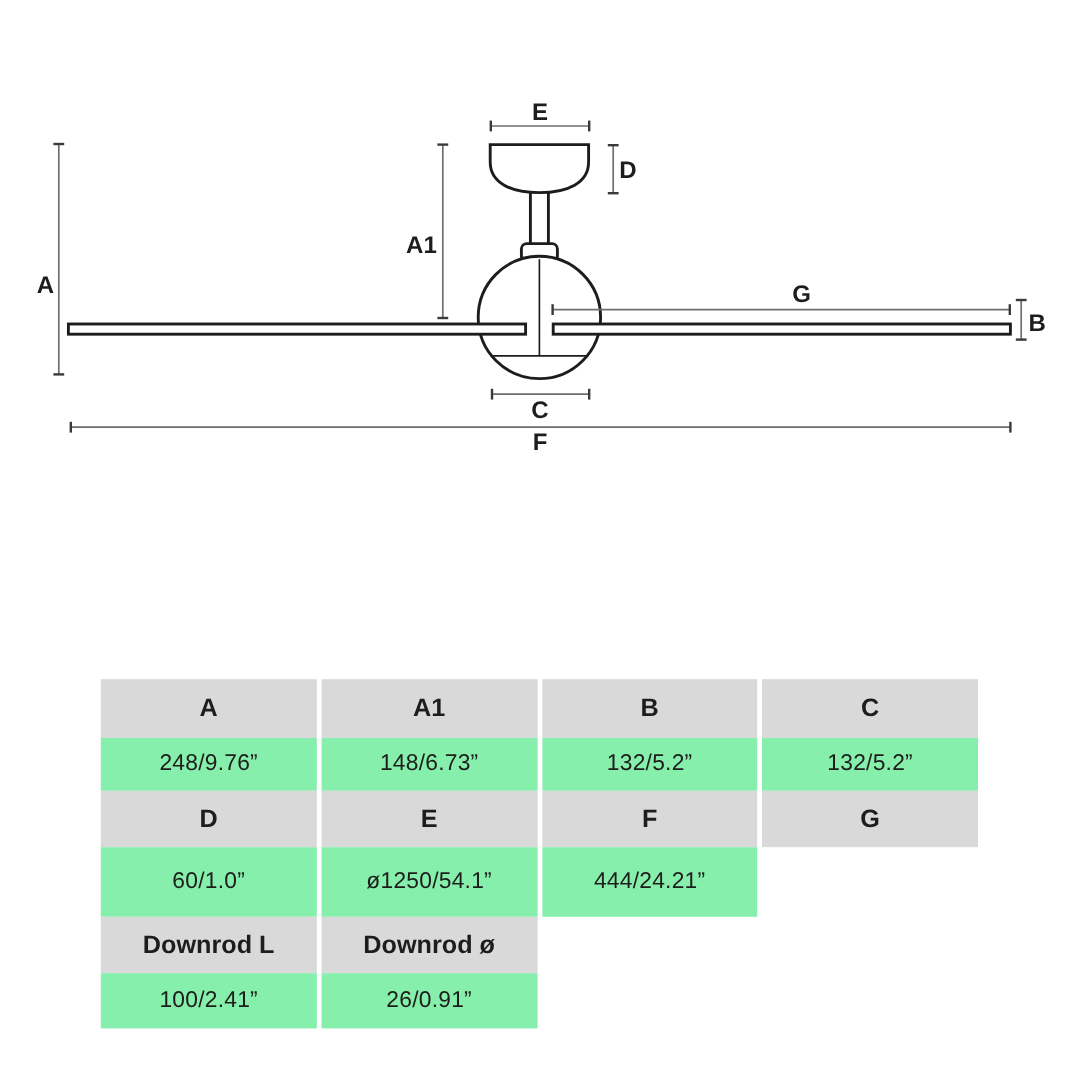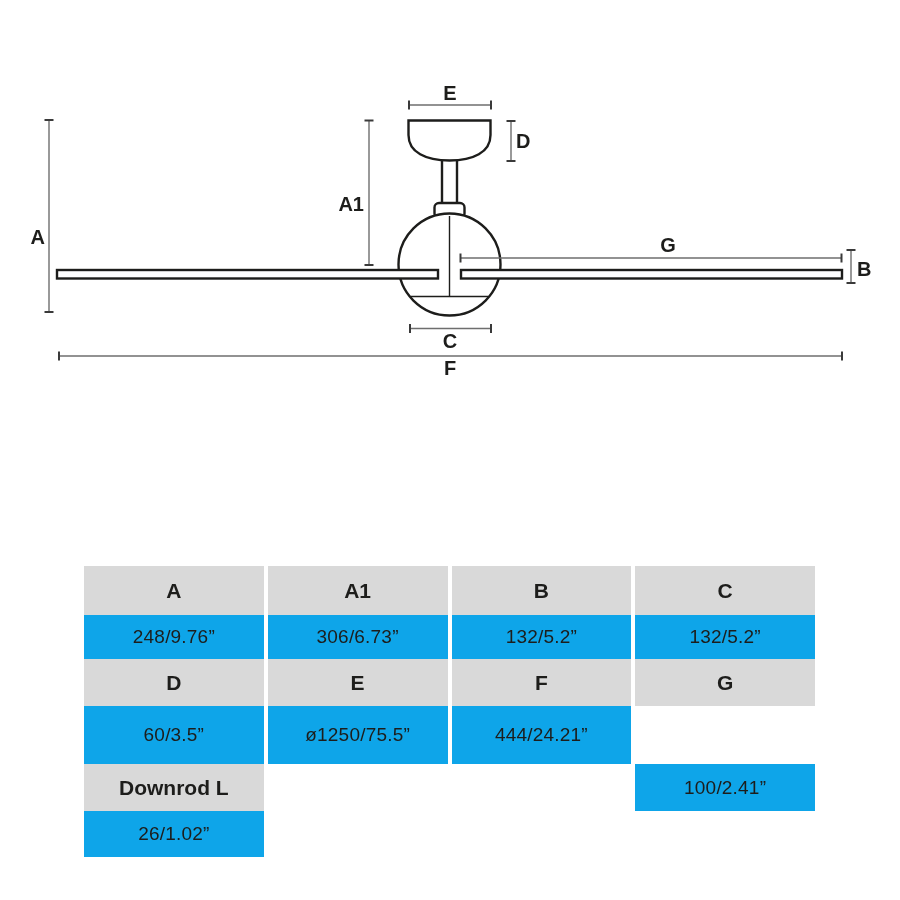--- a/index.html
+++ b/index.html
@@ -47,21 +47,21 @@
     align-items: center;
     justify-content: center;
     color: #1d1d1b;
   }
   .cell.th {
     background: #d9d9d9;
     font-weight: bold;
     font-size: 21px;
   }
   .cell.td {
-    background: #0ea5e9;
+    background: #86efac;
     font-size: 19px;
     font-weight: 400;
     letter-spacing: 0.2px;
   }
   .cell.empty {
     background: transparent;
   }
 </style>
 </head>
 <body>
@@ -142,36 +142,37 @@
   </svg>
 
   <div class="spec-table">
 
     <div class="cell th">A</div>
     <div class="cell th">A1</div>
     <div class="cell th">B</div>
     <div class="cell th">C</div>
 
     <div class="cell td">248/9.76”</div>
-    <div class="cell td">306/6.73”</div>
+    <div class="cell td">148/6.73”</div>
     <div class="cell td">132/5.2”</div>
     <div class="cell td">132/5.2”</div>
 
     <div class="cell th">D</div>
     <div class="cell th">E</div>
     <div class="cell th">F</div>
     <div class="cell th">G</div>
 
-    <div class="cell td">60/3.5”</div>
-    <div class="cell td">ø1250/75.5”</div>
+    <div class="cell td">60/1.0”</div>
+    <div class="cell td">ø1250/54.1”</div>
     <div class="cell td">444/24.21”</div>
 
     <div class="cell empty"></div>
     <div class="cell th">Downrod L</div>
+    <div class="cell th">Downrod ø</div>
     <div class="cell empty"></div>
 
     <div class="cell empty"></div>
     <div class="cell td">100/2.41”</div>
-    <div class="cell td">26/1.02”</div>
+    <div class="cell td">26/0.91”</div>
     <div class="cell empty"></div>
   </div>
 
 </div>
 
 </body></html>

